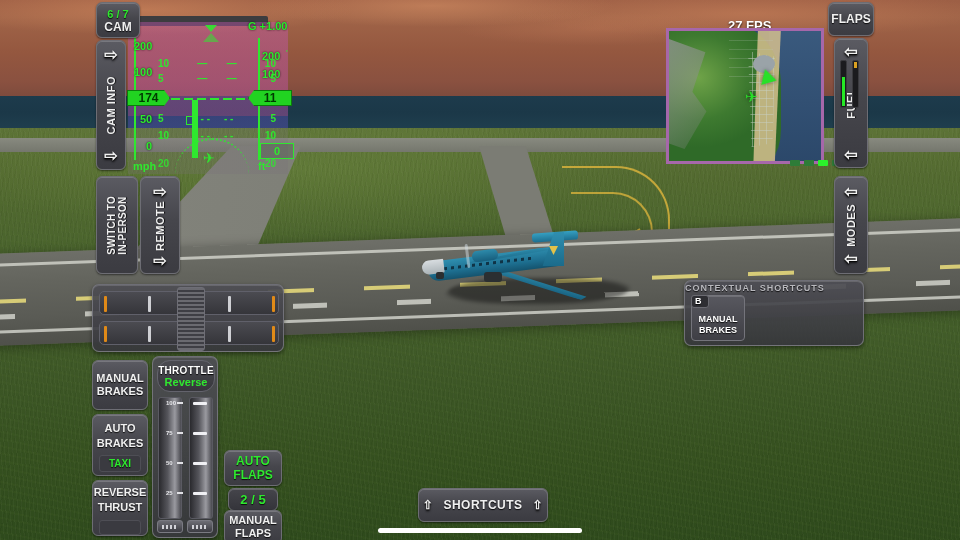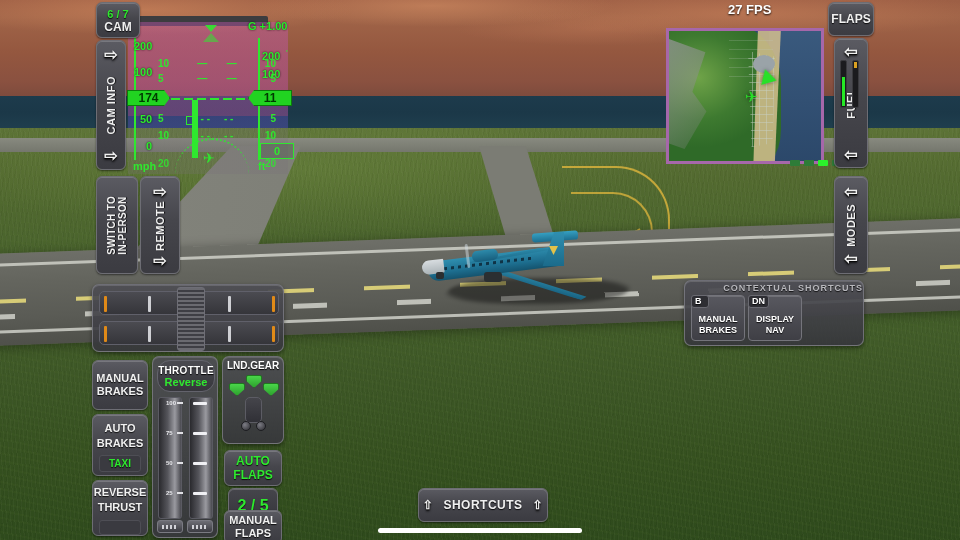--- a/index.html
+++ b/index.html
@@ -272,21 +272,21 @@
   #switch-person{ left:96px; top:176px; width:42px; height:98px; }
   #switch-person .lbl{ font-size:10px; line-height:11px; letter-spacing:.3px; }
   #remote-btn{ left:140px; top:176px; width:40px; height:98px; flex-direction:column; justify-content:space-between; padding:5px 0;}
   #remote-btn .lbl{ font-size:11px; letter-spacing:.5px; }
 
   .arrow-l, .arrow-r, .arrow-u {
     display:inline-block; filter: drop-shadow(0 1px 1px rgba(0,0,0,.8));
   }
 
   
-  #fps{ position:absolute; left:728px; top:2px; color:#fff; font-size:13px; font-weight:bold;
+  #fps{ position:absolute; left:728px; top:18px; color:#fff; font-size:13px; font-weight:bold;
         text-shadow:0 1px 2px rgba(0,0,0,.9); }
   #menu-btn{ left:828px; top:2px; width:46px; height:34px; font-size:12px; }
   #fuel-panel{ left:834px; top:38px; width:34px; height:130px; flex-direction:column; justify-content:space-between; padding:3px 0;}
   #fuel-panel .lbl{ font-size:11px; letter-spacing:.5px; }
   .fuel-bars{ position:absolute; left:840px; top:60px; width:22px; height:48px; display:flex; gap:5px; }
   .fuel-bar{ width:7px; height:48px; background:#1b1b1e; border:1px solid #3a3a3e; border-radius:2px; position:relative; }
   .fuel-fill{ position:absolute; left:1px; right:1px; bottom:1px; background:#25e825; }
   .fuel-fill.amber{ background:#d9a021; }
   #modes-btn{ left:834px; top:176px; width:34px; height:98px; flex-direction:column; justify-content:space-between; padding:5px 0; }
   #modes-btn .lbl{ font-size:11px; letter-spacing:.5px; }
@@ -342,21 +342,21 @@
     filter: drop-shadow(0 0 2px rgba(0,0,0,.5));
   }
   .mm-plane{ position:absolute; left:76px; top:58px; color:#28e028; font-size:15px; line-height:1;
              filter: drop-shadow(0 0 2px rgba(0,0,0,.6)); }
   #mm-dots{ position:absolute; left:790px; top:160px; display:flex; gap:4px; }
   .mm-dot{ width:10px; height:6px; background:#2e7c38; border-radius:1px; }
   .mm-dot.on{ background:#2bf12b; }
 
   
   #ctx-panel{ left:684px; top:280px; width:180px; height:66px; }
-  #ctx-title{ position:absolute; left:0; top:2px; width:100%; text-align:right;
+  #ctx-title{ position:absolute; left:0; top:2px; width:100%; text-align:left;
               color:#b8b8bd; font-size:9px; font-weight:bold; letter-spacing:1px;
               text-shadow:0 1px 1px rgba(0,0,0,.8); }
   .ctx-btn{
     position:absolute; top:14px; width:54px; height:46px;
     background:linear-gradient(#58585f,#3f3f45);
     border:1px solid #74747b; border-radius:4px;
     color:#fff; font-size:9px; font-weight:bold; line-height:11px;
     display:flex; flex-direction:column; align-items:center; justify-content:flex-end;
     padding-bottom:4px; text-shadow:0 1px 1px rgba(0,0,0,.8);
     box-shadow: inset 0 1px 0 rgba(255,255,255,.15);
@@ -468,21 +468,21 @@
   }
   .gear-wheel{
     position:absolute; top:64px; width:10px; height:10px; border-radius:50%;
     background:radial-gradient(circle at 35% 35%, #7d7d85, #2b2b30);
     border:1px solid #1d1d21;
   }
   .gear-wheel.w1{ left:18px; } .gear-wheel.w2{ left:33px; }
 
   #auto-flaps{ left:224px; top:450px; width:58px; height:36px; flex-direction:column;
                color:#2fe82f; font-size:12px; line-height:14px; }
-  #flaps-val{ left:228px; top:488px; width:50px; height:36px; color:#2fe82f; font-size:16px;
+  #flaps-val{ left:228px; top:488px; width:50px; height:23px; color:#2fe82f; font-size:13px;
               background:linear-gradient(#45454b,#34343a); }
   #manual-flaps{ left:224px; top:510px; width:58px; height:34px; flex-direction:column;
                  font-size:11px; line-height:13px; }
 
   
   #components-btn{
     left:418px; top:488px; width:130px; height:34px; font-size:12px; letter-spacing:.5px;
     gap:10px;
   }
   
@@ -649,25 +649,20 @@
     <span class="arrow-l">⇦</span>
   </div>
 
   <div class="panel" id="ctx-panel">
     <div id="ctx-title">CONTEXTUAL SHORTCUTS</div>
     <div class="ctx-btn" style="left:6px;">
       <span class="ctx-key">B</span>
       <span>MANUAL</span>
       <span>BRAKES</span>
     </div>
-    <div class="ctx-btn" style="left:63px;">
-      <span class="ctx-key">DN</span>
-      <span>DISPLAY</span>
-      <span>NAV</span>
-    </div>
   </div>
 
 
   <div class="panel" id="trim-panel">
     <div class="trim-row r1">
       <div class="trim-tick amber" style="left:4px;"></div>
       <div class="trim-tick" style="left:48px;"></div>
       <div class="trim-tick" style="left:128px;"></div>
       <div class="trim-tick amber" style="left:172px;"></div>
     </div>
@@ -715,29 +710,20 @@
     <div class="thr-track r">
       <span class="thr-tick2" style="top:4px; left:3px;"></span>
       <span class="thr-tick2" style="top:34px; left:3px;"></span>
       <span class="thr-tick2" style="top:64px; left:3px;"></span>
       <span class="thr-tick2" style="top:94px; left:3px;"></span>
     </div>
     <div class="thr-grip l"></div>
     <div class="thr-grip r"></div>
   </div>
 
-  <div class="panel" id="gear-panel">
-    <div id="gear-lbl">LND.GEAR</div>
-    <div class="gear-arrow a1"></div>
-    <div class="gear-arrow a2"></div>
-    <div class="gear-arrow a3"></div>
-    <div class="gear-strut"></div>
-    <div class="gear-wheel w1"></div>
-    <div class="gear-wheel w2"></div>
-  </div>
 
   <div class="btn" id="auto-flaps">
     <span>AUTO</span>
     <span>FLAPS</span>
   </div>
   <div class="btn" id="flaps-val">2 / 5</div>
   <div class="btn" id="manual-flaps">
     <span>MANUAL</span>
     <span>FLAPS</span>
   </div>

